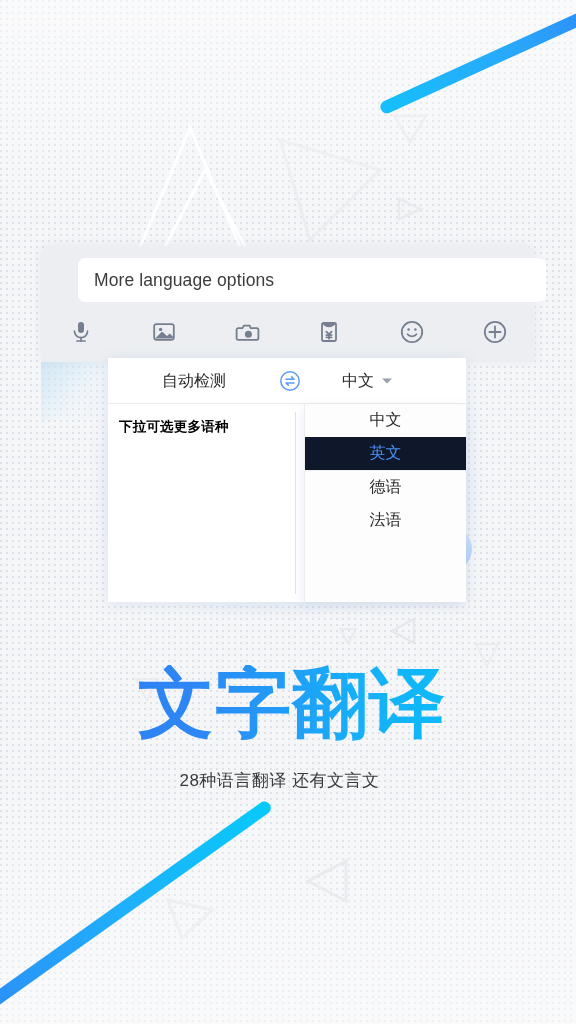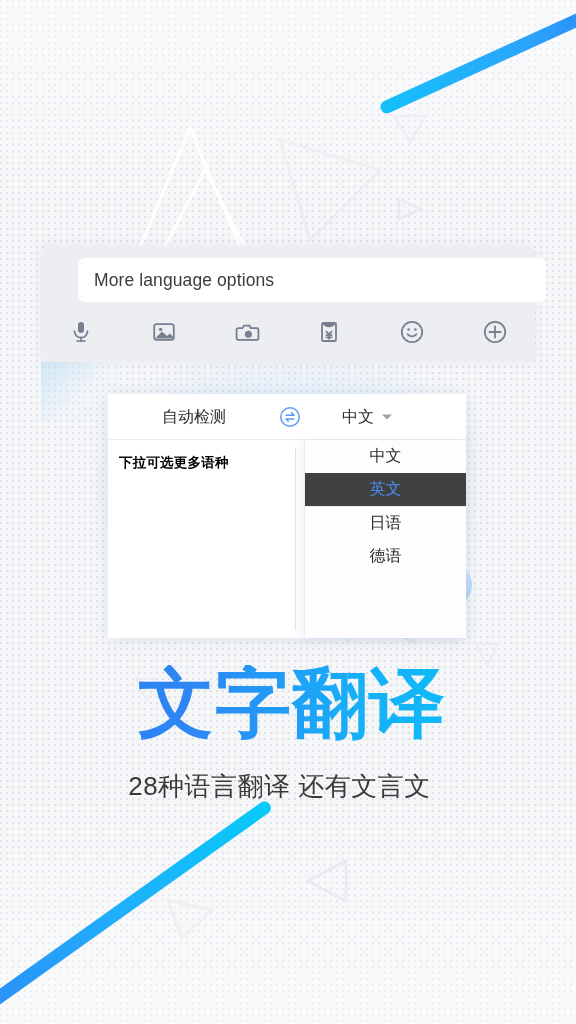--- a/index.html
+++ b/index.html
@@ -115,21 +115,20 @@
     background:linear-gradient(135deg, rgba(196,226,244,.75) 0%, rgba(230,243,252,.25) 55%, rgba(255,255,255,0) 100%);
     pointer-events:none;
   }
 
   .tpanel{
     position:absolute;
     left:108px; top:358px;
     width:358px; height:244px;
     background:#ffffff;
     box-shadow:0 2px 14px rgba(110,150,195,.18);
-    margin-top:36px;
   }
 
   .tpanel-head{
     position:relative;
     height:46px;
     border-bottom:1px solid #ececec;
     display:flex;
     align-items:center;
   }
   .lang-from{
@@ -198,21 +197,21 @@
     z-index:4;
   }
   .ddrow{
     height:33px;
     display:flex; align-items:center; justify-content:center;
     font-size:16px;
     color:#2b2b2b;
     white-space:nowrap;
   }
   .ddrow.sel{
-    background:#404040;
+    background:#0f172a;
     color:#4a90f5;
   }
   .ddsep{
     height:1px; margin:0 0;
     background:#efefef;
   }
 
   
   .headline{
     position:absolute;
@@ -226,21 +225,21 @@
     -webkit-background-clip:text;
     background-clip:text;
     color:transparent;
     -webkit-text-fill-color:transparent;
     white-space:nowrap;
   }
   .subtitle{
     position:absolute;
     left:0; right:17px; top:769px;
     text-align:center;
-    font-size:26px;
+    font-size:17px;
     color:#3a3a3a;
     letter-spacing:.5px;
     white-space:nowrap;
   }
 </style>
 </head>
 <body>
 
 <div id="stage">
 
@@ -398,22 +397,22 @@
       <div class="hint-text">下拉可选更多语种</div>
 
       <div class="vdivider"></div>
 
       <div class="blue-pill"></div>
 
       <div class="dropdown">
         <div class="ddrow">中文</div>
         <div class="ddrow sel">英文</div>
         <div class="ddsep"></div>
-        <div class="ddrow">日语</div>
         <div class="ddrow">德语</div>
+        <div class="ddrow">法语</div>
       </div>
 
     </div>
   </div>
 
   <div class="headline">文字翻译</div>
 
   <div class="subtitle">28种语言翻译  还有文言文</div>
 
 </div>

